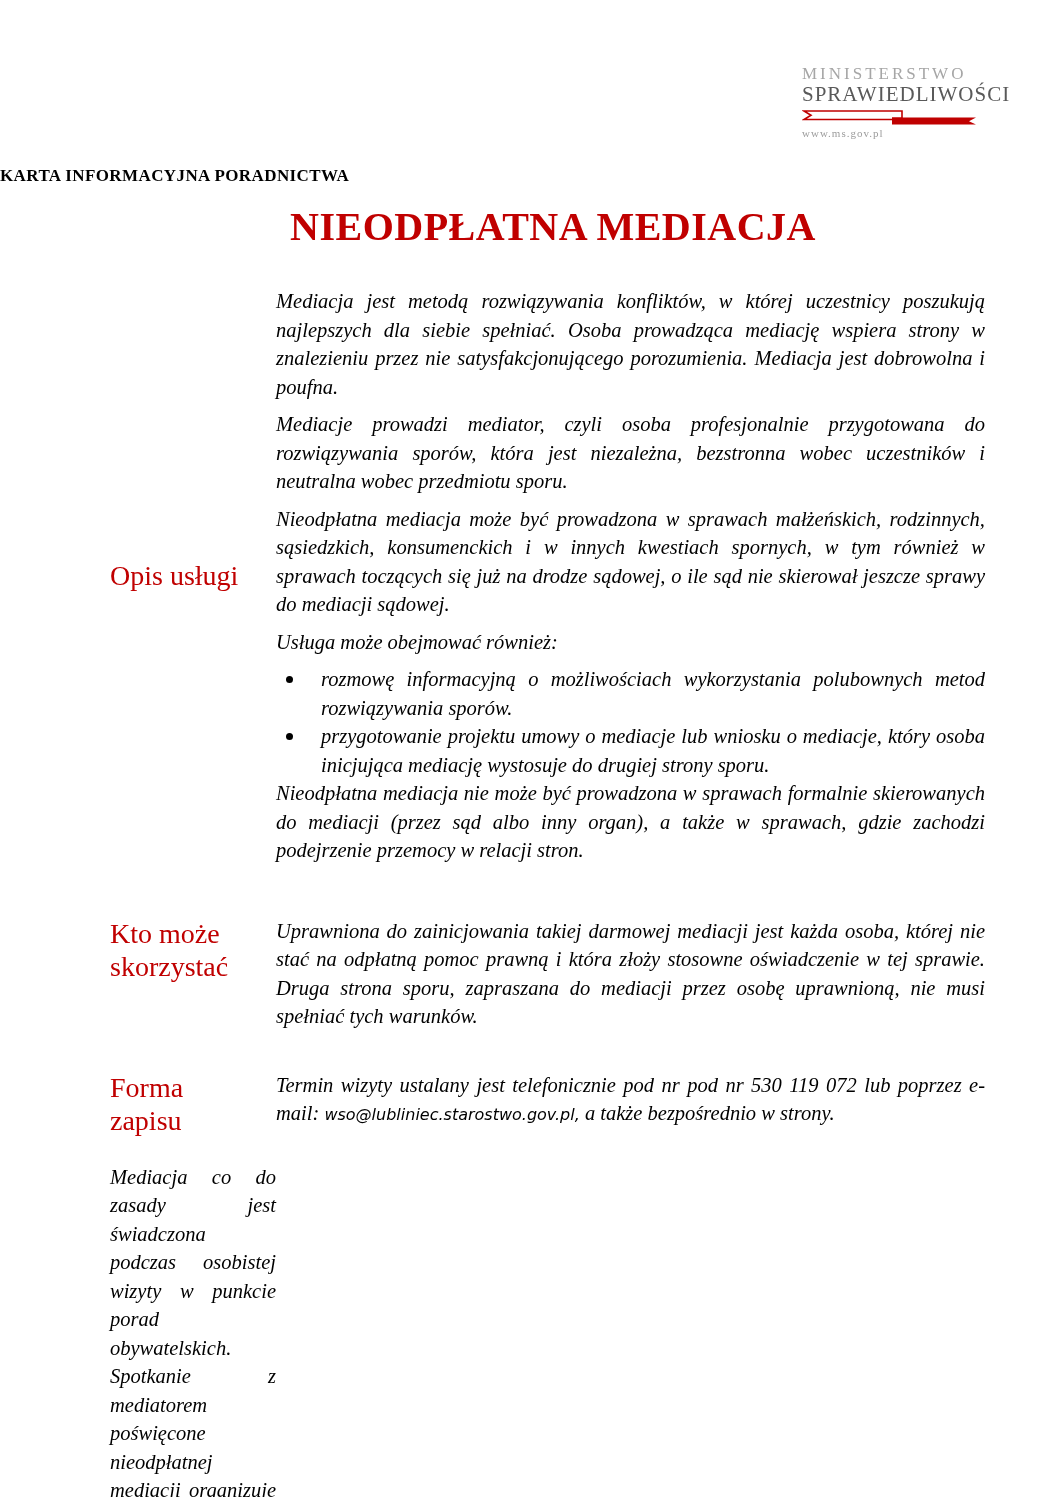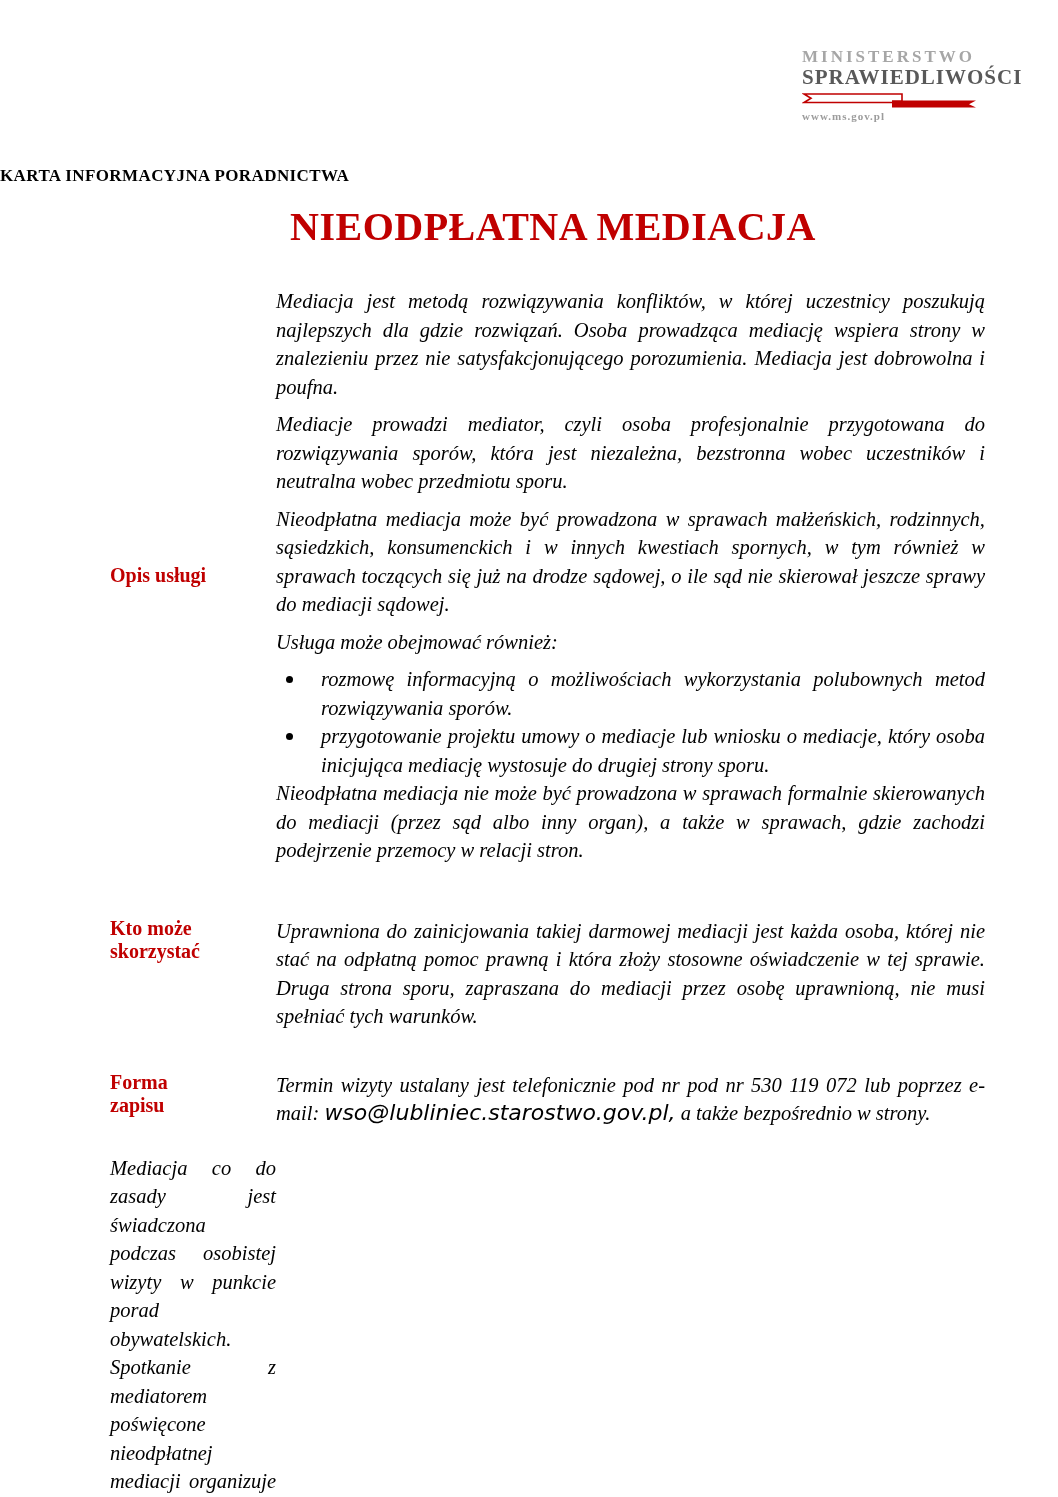--- a/index.html
+++ b/index.html
@@ -6,21 +6,21 @@
   .page{
     position:relative;
     width:1058px;height:1497px;
     margin:0 auto;
     background:#ffffff;
     font-family:"Liberation Serif", serif;
     color:#000;
     overflow:hidden;
   }
   
-  .logo-block{position:absolute;top:47px;right:70px;width:186px;font-weight:bold;}
+  .logo-block{position:absolute;top:64px;right:70px;width:186px;}
   .logo-l1{font-size:17px;letter-spacing:3px;color:#a6a6a6;font-family:"Liberation Serif",serif;}
   .logo-l2{font-size:21px;letter-spacing:1px;color:#595959;font-family:"Liberation Serif",serif;margin-top:-2px;}
   .logo-ribbon{display:block;width:176px;height:17px;margin-top:2px;}
   .logo-url{font-size:11px;color:#9c9c9c;letter-spacing:1px;margin-top:1px;}
   
   .kicker{
     position:absolute;top:166px;left:0;width:100%;
     text-align:left;font-weight:bold;font-size:17px;letter-spacing:.4px;
   }
   .title{
@@ -29,21 +29,21 @@
     color:var(--accent,#c00000);
   }
   
   .sections{position:absolute;top:287px;left:110px;right:73px;}
   .section{display:grid;grid-template-columns:166px 1fr;align-items:start;}
   .section.v-center{align-items:center;}
   .section:nth-child(1){margin-bottom:52px;}
   .section:nth-child(2){margin-bottom:40px;}
   .section:nth-child(3){margin-bottom:26px;}
   .label{
-    font-weight:bold;font-size:20px;line-height:1.18;
+    font-weight:normal;font-size:28px;line-height:1.18;
     color:var(--accent,#c00000);
     white-space:pre-line;
     padding-right:10px;
   }
   .body p{
     margin:0 0 9px 0;
     font-style:italic;
     font-size:20.5px;
     line-height:28.5px;
     text-align:justify;
@@ -53,21 +53,21 @@
   .bullet .dot{
     flex:0 0 auto;
     width:7px;height:7px;border-radius:50%;
     background:#000;
     margin:11px 28px 0 10px;
   }
   .bullet p{flex:1;}
   .email{
     font-family:"DejaVu Sans","Liberation Sans",sans-serif;
     font-style:italic;
-    font-size:22px;
+    font-size:16px;
   }
 </style>
 </head>
 <body>
 
 <div class="page">
 
   <header class="logo-block">
     <div class="logo-l1">MINISTERSTWO</div>
     <div class="logo-l2">SPRAWIEDLIWOŚCI</div>
@@ -79,21 +79,21 @@
     <div class="logo-url">www.ms.gov.pl</div>
   </header>
 
   <div class="kicker">KARTA INFORMACYJNA PORADNICTWA</div>
   <h1 class="title" style="margin:0;padding-left:24px;">NIEODPŁATNA MEDIACJA</h1>
 
   <main class="sections">
       <section class="section v-center">
         <div class="label">Opis usługi</div>
         <div class="body">
-          <p><span>Mediacja jest metodą rozwiązywania konfliktów, w której uczestnicy poszukują najlepszych dla gdzie rozwiązań. Osoba prowadząca mediację wspiera strony w znalezieniu przez nie satysfakcjonującego porozumienia. Mediacja jest dobrowolna i poufna.</span></p>
+          <p><span>Mediacja jest metodą rozwiązywania konfliktów, w której uczestnicy poszukują najlepszych dla siebie spełniać. Osoba prowadząca mediację wspiera strony w znalezieniu przez nie satysfakcjonującego porozumienia. Mediacja jest dobrowolna i poufna.</span></p>
           <p><span>Mediacje prowadzi mediator, czyli osoba profesjonalnie przygotowana do rozwiązywania sporów, która jest niezależna, bezstronna wobec uczestników i neutralna wobec przedmiotu sporu.</span></p>
           <p><span>Nieodpłatna mediacja może być prowadzona w sprawach małżeńskich, rodzinnych, sąsiedzkich, konsumenckich i w innych kwestiach spornych, w tym również w sprawach toczących się już na drodze sądowej, o ile sąd nie skierował jeszcze sprawy do mediacji sądowej.</span></p>
           <p><span>Usługa może obejmować również:</span></p>
           <div class="bullet">
             <span class="dot"></span>
             <p><span>rozmowę informacyjną o możliwościach wykorzystania polubownych metod rozwiązywania sporów.</span></p>
           </div>
           <div class="bullet">
             <span class="dot"></span>
             <p><span>przygotowanie projektu umowy o mediacje lub wniosku o mediacje, który osoba inicjująca mediację wystosuje do drugiej strony sporu.</span></p>

